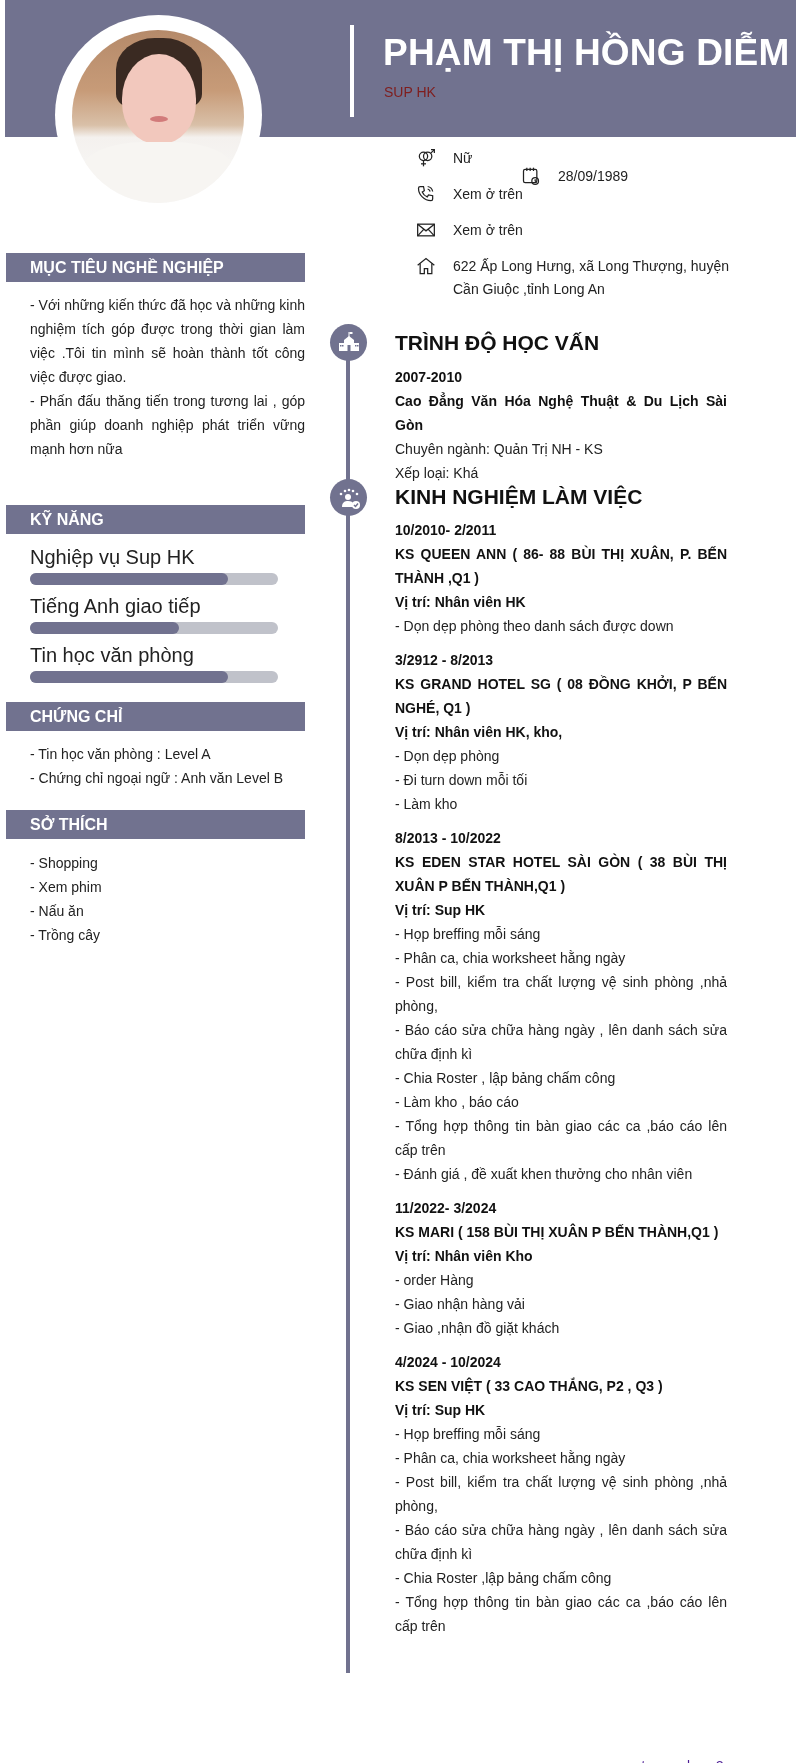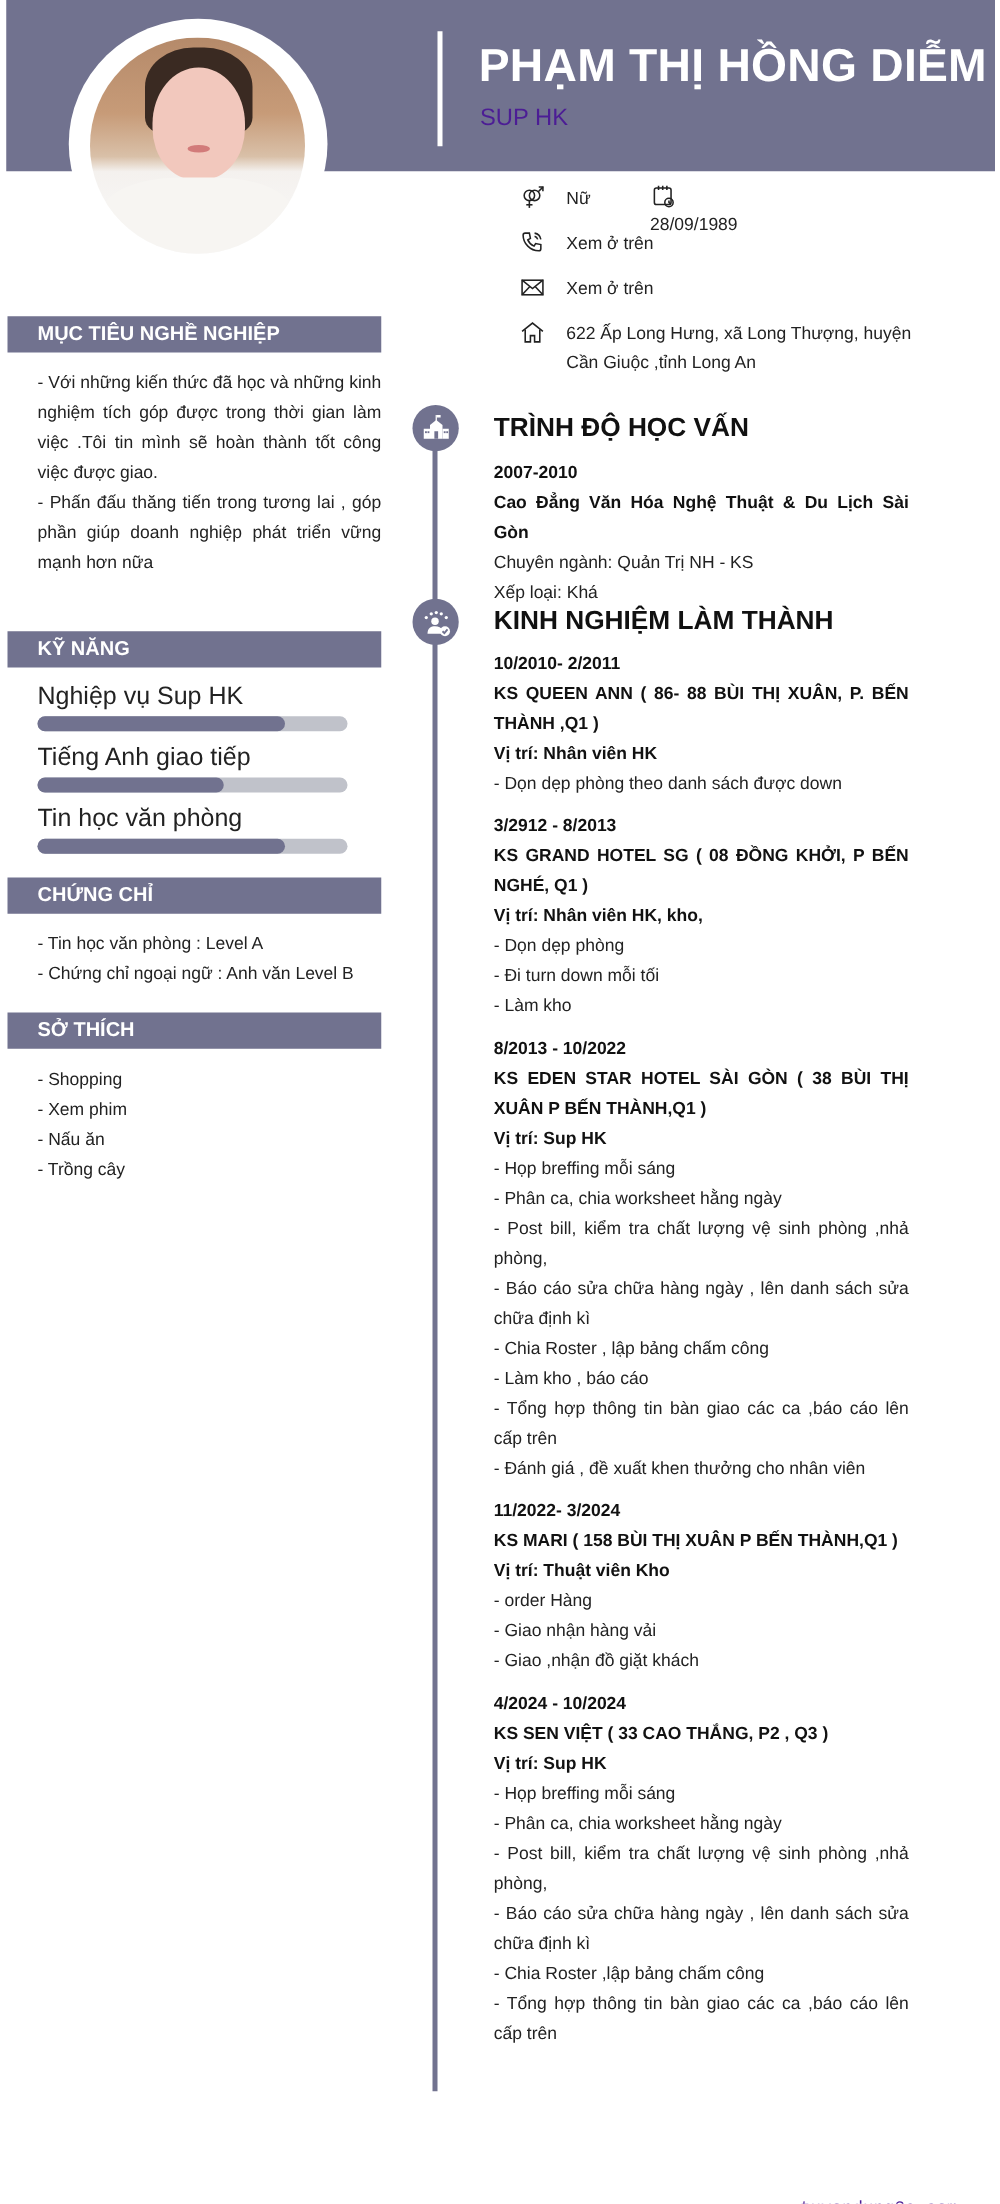--- a/index.html
+++ b/index.html
@@ -11,21 +11,21 @@
   .photo { position: absolute; left: 72px; top: 30px; width: 172px; height: 173px; border-radius: 50%;
            background: radial-gradient(ellipse at 50% 38%, #f0c2b6 0 22%, #e9ad9d 23% 27%, transparent 28%),
                        linear-gradient(180deg, #b58a6a 0%, #c79b78 35%, #d9c0a8 55%, #f4f1ee 62%, #fafafa 100%); overflow: hidden; }
   .photo .hair { position: absolute; left: 44px; top: 8px; width: 86px; height: 70px; border-radius: 45% 45% 20% 20%; background: #3a2a22; }
   .photo .face { position: absolute; left: 50px; top: 24px; width: 74px; height: 90px; border-radius: 50% 50% 46% 46%; background: #f2c8bd; }
   .photo .shirt { position: absolute; left: 10px; top: 112px; width: 152px; height: 70px; border-radius: 40% 40% 0 0; background: #f7f5f2; }
   .photo .lips { position: absolute; left: 78px; top: 86px; width: 18px; height: 6px; border-radius: 50%; background: #d27b7a; }
 
   .name-divider { position: absolute; left: 350px; top: 25px; width: 4px; height: 92px; background: #ffffff; }
   .name { position: absolute; left: 383px; top: 32px; font-size: 37px; font-weight: bold; color: #ffffff; letter-spacing: 0.2px; white-space: nowrap; }
-  .job-title { position: absolute; left: 384px; top: 84px; font-size: 19px; color: #4c1d95; white-space: nowrap; }
+  .job-title { position: absolute; left: 384px; top: 84px; font-size: 14px; color: #7f1d1d; white-space: nowrap; }
 
   .contact-row { position: absolute; display: flex; align-items: flex-start; font-size: 14px; color: #222; line-height: 23px; }
   .contact-row .ic { width: 22px; height: 22px; margin-right: 16px; display: inline-flex; align-items: center; justify-content: center; }
   .contact-row svg { width: 20px; height: 20px; stroke: #222; fill: none; stroke-width: 1.5; }
 
   .left-head { position: absolute; left: 6px; width: 299px; height: 29px; background: #71728f; color: #ffffff; font-weight: bold; font-size: 16px; line-height: 29px; padding-left: 24px; white-space: nowrap; }
   .left-text { position: absolute; left: 30px; width: 275px; font-size: 14px; line-height: 24px; color: #222; text-align: justify; }
   .left-list div { font-size: 14px; line-height: 24px; }
 
   .skill { position: absolute; left: 30px; width: 250px; }
@@ -65,21 +65,21 @@
         <circle cx="9" cy="10" r="5"></circle>
         <line x1="9" y1="15" x2="9" y2="22"></line>
         <line x1="6" y1="19" x2="12" y2="19"></line>
         <circle cx="14" cy="10" r="5"></circle>
         <line x1="17.5" y1="6.5" x2="22" y2="2"></line>
         <polyline points="18,2 22,2 22,6"></polyline>
       </svg>
   </span>
   <span>Nữ</span>
 </div>
-<div class="contact-row" style="left:520px; top:146px;flex-direction:column;">
+<div class="contact-row" style="left:520px; top:165px;">
   <span class="ic">
     <svg viewBox="0 0 24 24">
         <rect x="3" y="4" width="16" height="16" rx="2"></rect>
         <line x1="7" y1="2" x2="7" y2="6"></line>
         <line x1="11" y1="2" x2="11" y2="6"></line>
         <line x1="15" y1="2" x2="15" y2="6"></line>
         <circle cx="17" cy="18" r="4"></circle>
         <polyline points="17,16 17,18 18.5,19"></polyline>
       </svg>
   </span>
@@ -187,21 +187,21 @@
 </div>
 
 <div class="sec-title" style="top:331px;">TRÌNH ĐỘ HỌC VẤN</div>
 <div class="right-block" style="top:365px;">
   <div class="b">2007-2010</div>
   <div class="b">Cao Đẳng Văn Hóa Nghệ Thuật &amp; Du Lịch Sài Gòn</div>
   <div>Chuyên ngành: Quản Trị NH - KS</div>
   <div>Xếp loại: Khá</div>
 </div>
 
-<div class="sec-title" style="top:485px;">KINH NGHIỆM LÀM THÀNH</div>
+<div class="sec-title" style="top:485px;">KINH NGHIỆM LÀM VIỆC</div>
 <div class="right-block" style="top:518px;">
   <div class="entry">
     <div class="b">10/2010- 2/2011</div>
     <div class="b">KS QUEEN ANN ( 86- 88 BÙI THỊ XUÂN, P. BẾN THÀNH ,Q1 )</div>
     <div class="b">Vị trí:  Nhân viên HK</div>
     <div>- Dọn dẹp phòng theo danh sách được down</div>
   </div>
   <div class="entry">
     <div class="b">3/2912 - 8/2013</div>
     <div class="b">KS GRAND HOTEL SG ( 08 ĐỒNG KHỞI, P BẾN NGHÉ, Q1 )</div>
@@ -219,21 +219,21 @@
     <div>- Post bill, kiểm tra chất lượng vệ sinh phòng ,nhả phòng,</div>
     <div>- Báo cáo sửa chữa hàng ngày , lên danh sách sửa chữa định kì</div>
     <div>- Chia Roster , lập bảng chấm công</div>
     <div>- Làm kho , báo cáo</div>
     <div>- Tổng hợp thông tin bàn giao các ca ,báo cáo lên cấp trên</div>
     <div>- Đánh giá , đề xuất khen thưởng cho nhân viên</div>
   </div>
   <div class="entry">
     <div class="b">11/2022- 3/2024</div>
     <div class="b">KS MARI  ( 158 BÙI THỊ XUÂN P BẾN THÀNH,Q1 )</div>
-    <div class="b">Vị trí: Thuật viên Kho</div>
+    <div class="b">Vị trí: Nhân viên Kho</div>
     <div>- order Hàng</div>
     <div>- Giao nhận hàng vải</div>
     <div>- Giao ,nhận đồ giặt khách</div>
   </div>
   <div class="entry">
     <div class="b">4/2024 - 10/2024</div>
     <div class="b">KS SEN VIỆT ( 33 CAO THẮNG, P2 , Q3 )</div>
     <div class="b">Vị trí: Sup HK</div>
     <div>- Họp breffing mỗi sáng</div>
     <div>- Phân ca, chia worksheet hằng ngày</div>

